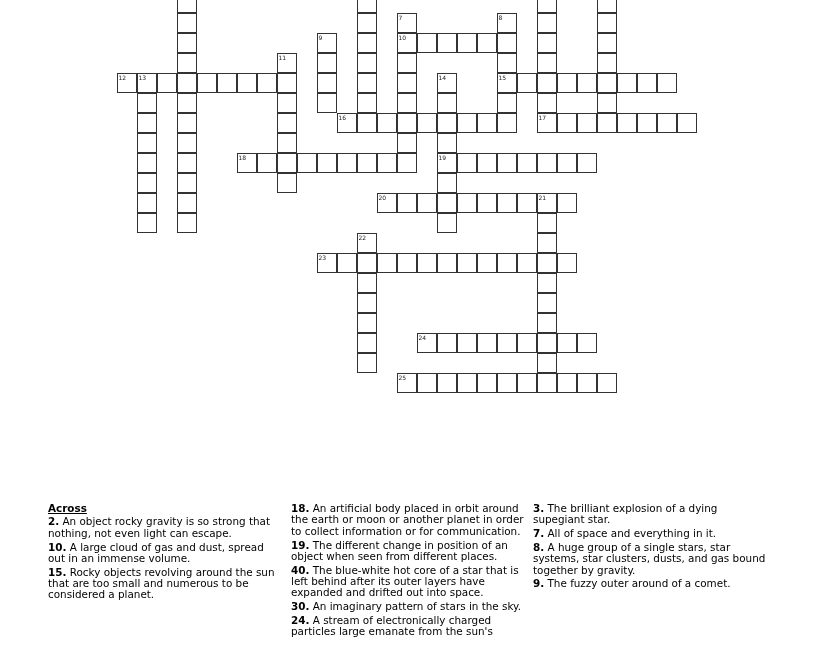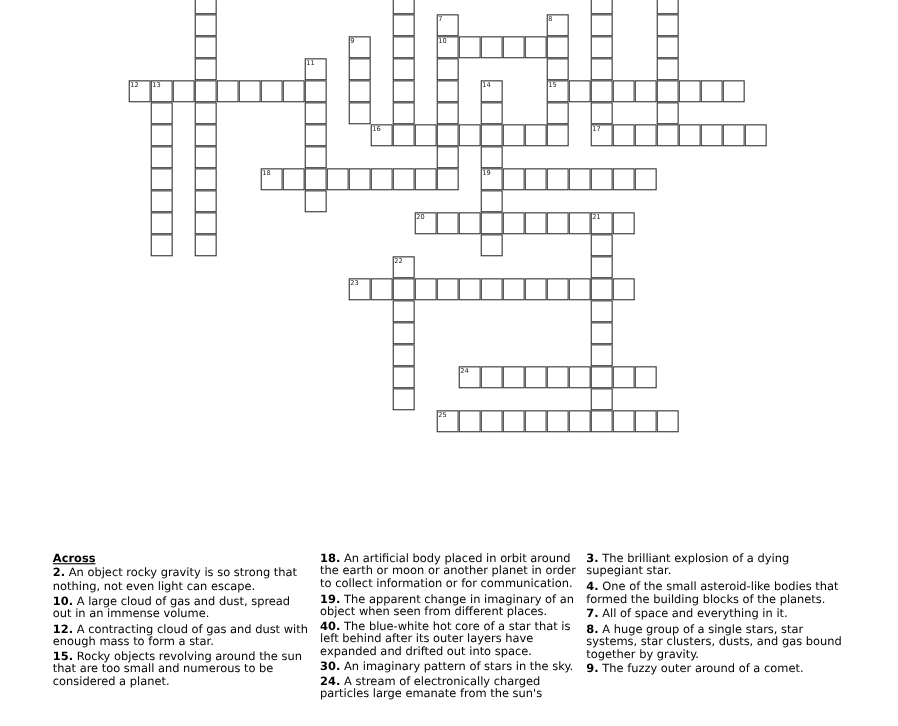--- a/index.html
+++ b/index.html
@@ -229,34 +229,32 @@
     <div class="cell" style="left: 557px; top: 373px;"></div>
     <div class="cell" style="left: 577px; top: 373px;"></div>
     <div class="cell" style="left: 597px; top: 373px;"></div>
   </div>
 
 <div class="clues col1">
   <div class="heading">Across</div>
   <div id="c1">
       <div class="clue"><b>2.</b> <span>An object rocky gravity is so strong that nothing, not even light can escape.</span></div>
       <div class="clue"><b>10.</b> <span>A large cloud of gas and dust, spread out in an immense volume.</span></div>
-      <div class="clue"><b>12.</b> <span>A contracting cloud of gas and dust with enough mass to form a star.</span></div>
       <div class="clue"><b>15.</b> <span>Rocky objects revolving around the sun that are too small and numerous to be considered a planet.</span></div>
     </div>
 </div>
 <div class="clues col2">
   <div id="c2">
       <div class="clue"><b>18.</b> <span>An artificial body placed in orbit around the earth or moon or another planet in order to collect information or for communication.</span></div>
-      <div class="clue"><b>19.</b> <span>The apparent change in imaginary of an object when seen from different places.</span></div>
+      <div class="clue"><b>19.</b> <span>The different change in position of an object when seen from different places.</span></div>
       <div class="clue"><b>40.</b> <span>The blue-white hot core of a star that is left behind after its outer layers have expanded and drifted out into space.</span></div>
       <div class="clue"><b>30.</b> <span>An imaginary pattern of stars in the sky.</span></div>
       <div class="clue"><b>24.</b> <span>A stream of electronically charged particles large emanate from the sun's</span></div>
     </div>
 </div>
 <div class="clues col3">
   <div id="c3">
       <div class="clue"><b>3.</b> <span>The brilliant explosion of a dying supegiant star.</span></div>
-      <div class="clue"><b>4.</b> <span>One of the small asteroid-like bodies that formed the building blocks of the planets.</span></div>
       <div class="clue"><b>7.</b> <span>All of space and everything in it.</span></div>
       <div class="clue"><b>8.</b> <span>A huge group of a single stars, star systems, star clusters, dusts, and gas bound together by gravity.</span></div>
       <div class="clue"><b>9.</b> <span>The fuzzy outer around of a comet.</span></div>
     </div>
 </div>
 
 </body></html>

